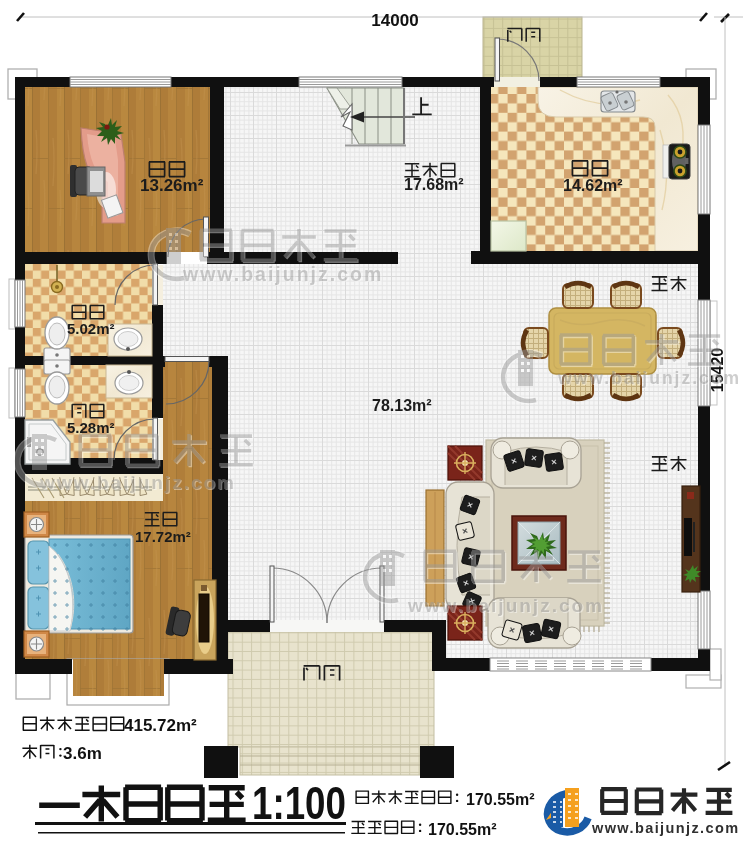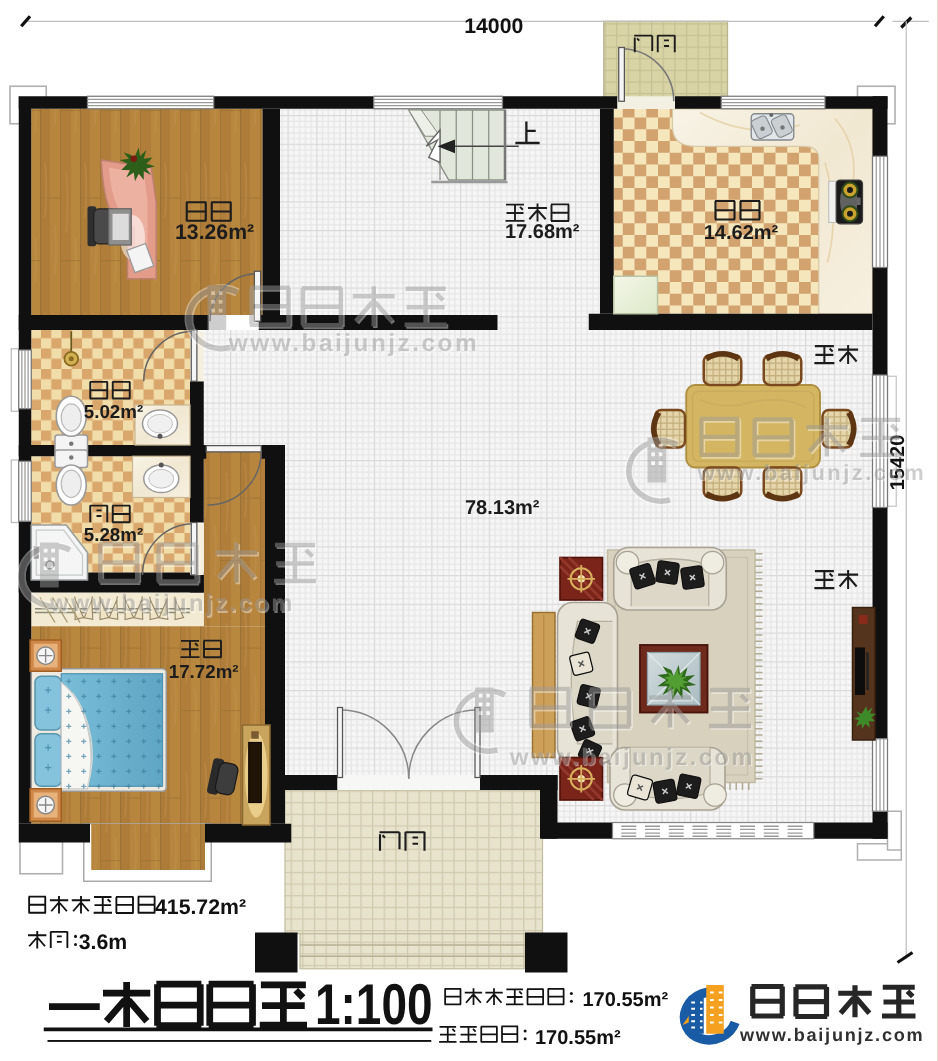--- a/index.html
+++ b/index.html
@@ -1,15 +1,15 @@
 <!DOCTYPE html>
 <html><head><meta charset="utf-8"><title>floorplan</title>
 <style>
 html,body{margin:0;padding:0;background:#ffffff;}
-#plan{position:relative;width:750px;height:849px;background:#c2410c;font-family:"Liberation Sans",sans-serif;}
+#plan{position:relative;width:750px;height:849px;background:#1d4ed8;font-family:"Liberation Sans",sans-serif;}
 </style></head><body>
 <div id="plan">
 <svg width="750" height="849" viewBox="0 0 750 849">
 <defs>
 <pattern id="wood" width="32" height="120" patternUnits="userSpaceOnUse">
   <rect width="32" height="120" fill="#b3813d"></rect>
   <rect x="0" width="8" height="120" fill="#ae7c39"></rect>
   <rect x="8" width="8" height="120" fill="#b7853e"></rect>
   <rect x="16" width="9" height="120" fill="#b07e3a"></rect>
   <rect x="25" width="7" height="120" fill="#b9883f"></rect>

